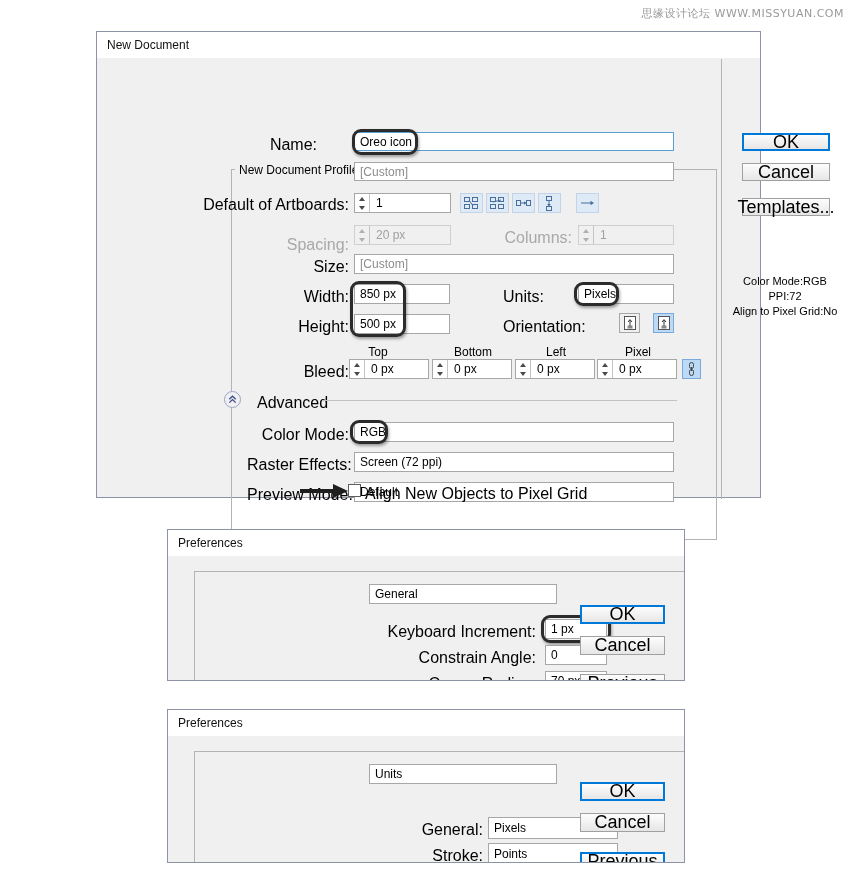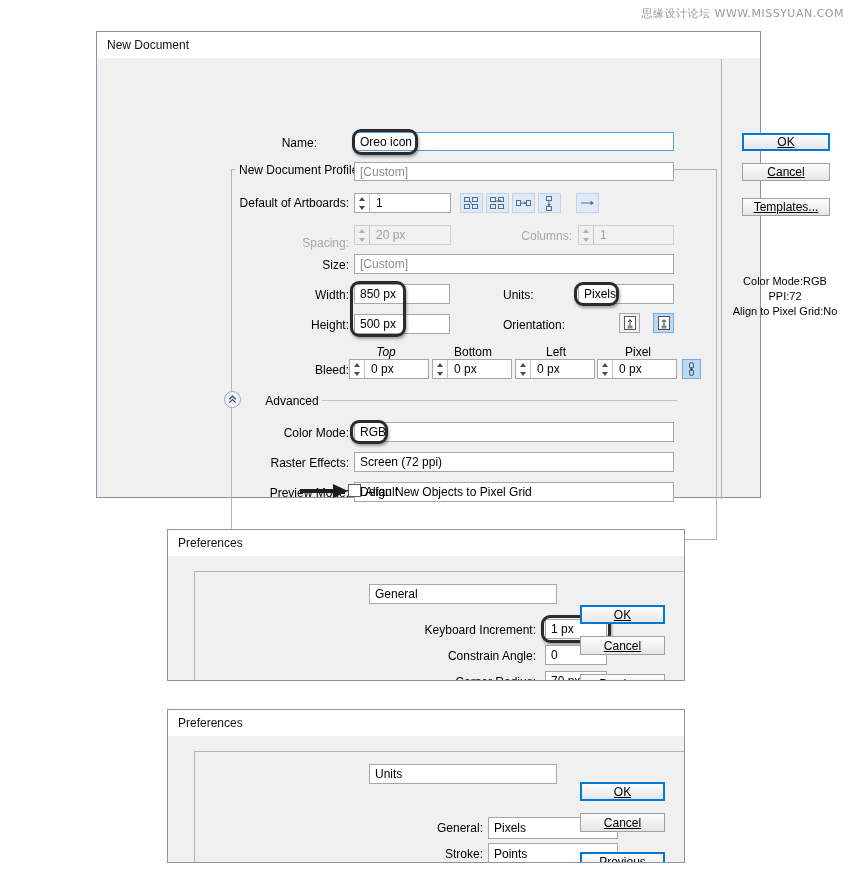--- a/index.html
+++ b/index.html
@@ -67,21 +67,21 @@
     position: absolute;
     background: #f0f0f0;
     padding: 0 4px;
     font-size: 12px;
     white-space: nowrap;
   }
 
   
   .row-label {
     position: absolute;
-    font-size: 12px;
+    font-size: 16px;
     text-align: right;
     white-space: nowrap;
     color: #000;
   }
   .row-label.dim { color: #a8a8a8; }
   .center-label {
     position: absolute;
     font-size: 12px;
     text-align: center;
     white-space: nowrap;
@@ -171,23 +171,22 @@
 
   
   .btn {
     position: absolute;
     box-sizing: border-box;
     background: linear-gradient(#fdfdfd, #e6e6e6);
     border: 1px solid #a0a0a0;
     display: flex;
     align-items: center;
     justify-content: center;
-    font-size: 12px;
+    font-size: 18px;
     color: #000;
-    text-decoration: underline;
   }
   .btn.default {
     border: 2px solid #0078d7;
   }
 
   
   .iconbtn {
     position: absolute;
     box-sizing: border-box;
     background: #dfeaf7;
@@ -378,21 +377,21 @@
       </svg>
     </div>
     <div class="iconbtn sel" style="left:556px; top:254px; width:21px; height:20px;">
       <svg width="12" height="14" viewBox="0 0 12 14">
         <rect x="0.5" y="0.5" width="11" height="13" fill="#fff" stroke="#555"></rect>
         <path d="M6 10 L6 4 M4 6 L6 3.6 L8 6" stroke="#333" fill="none"></path>
         <rect x="3.5" y="9.5" width="5" height="3" fill="#888"></rect>
       </svg>
     </div>
 
-    <div class="center-label" style="left:248px; top:286px; width:82px;font-style:italic;">Top</div>
+    <div class="center-label" style="left:240px; top:286px; width:82px;">Top</div>
     <div class="center-label" style="left:335px; top:286px; width:82px;">Bottom</div>
     <div class="center-label" style="left:418px; top:286px; width:82px;">Left</div>
     <div class="center-label" style="left:500px; top:286px; width:82px;">Pixel</div>
 
     <div class="row-label" style="left:170px; top:304px; width:82px;">Bleed:</div>
 
     <div class="spinbox" style="left:252px; top:300px; width:80px; height:20px;">
       <div class="spin-arrows">
         <div class="up"></div>
         <div class="dn"></div>

